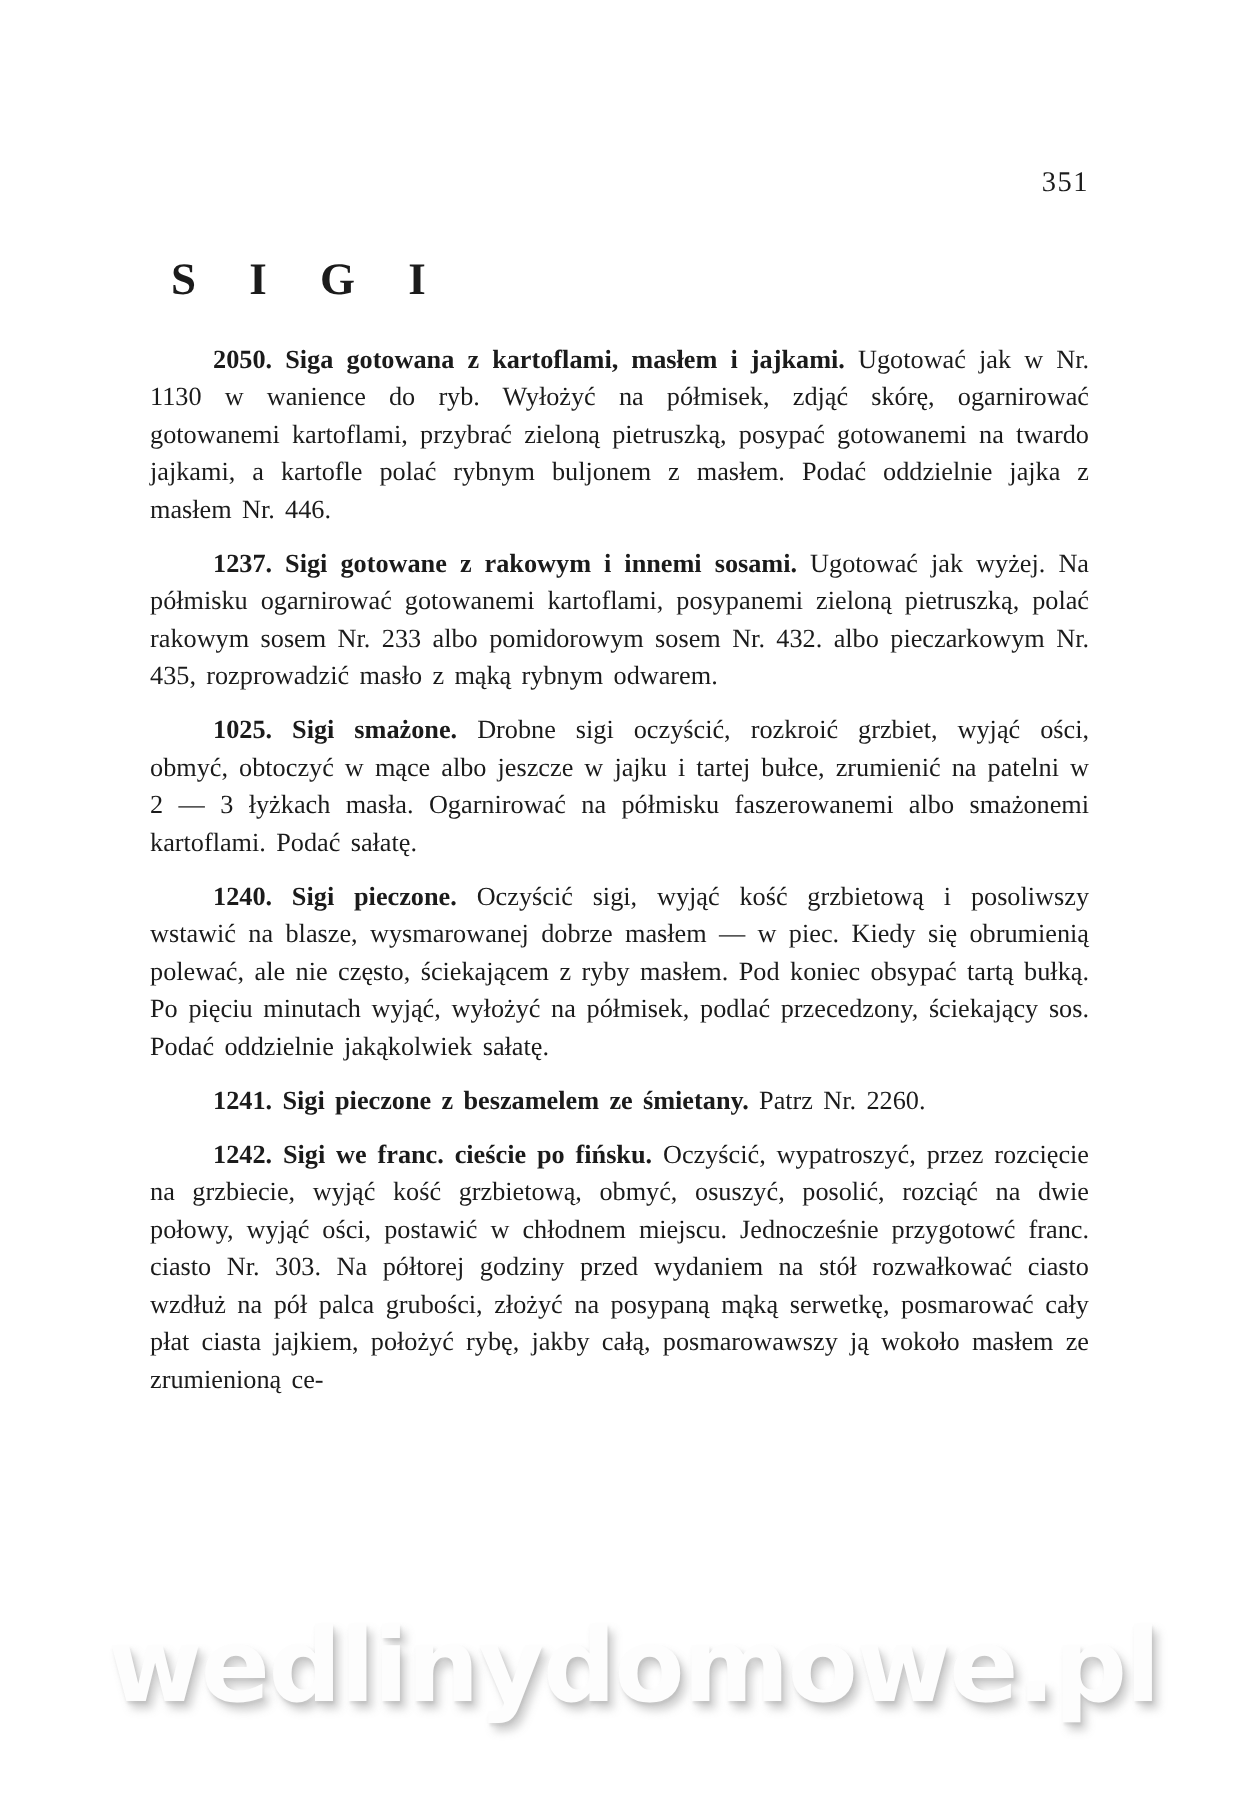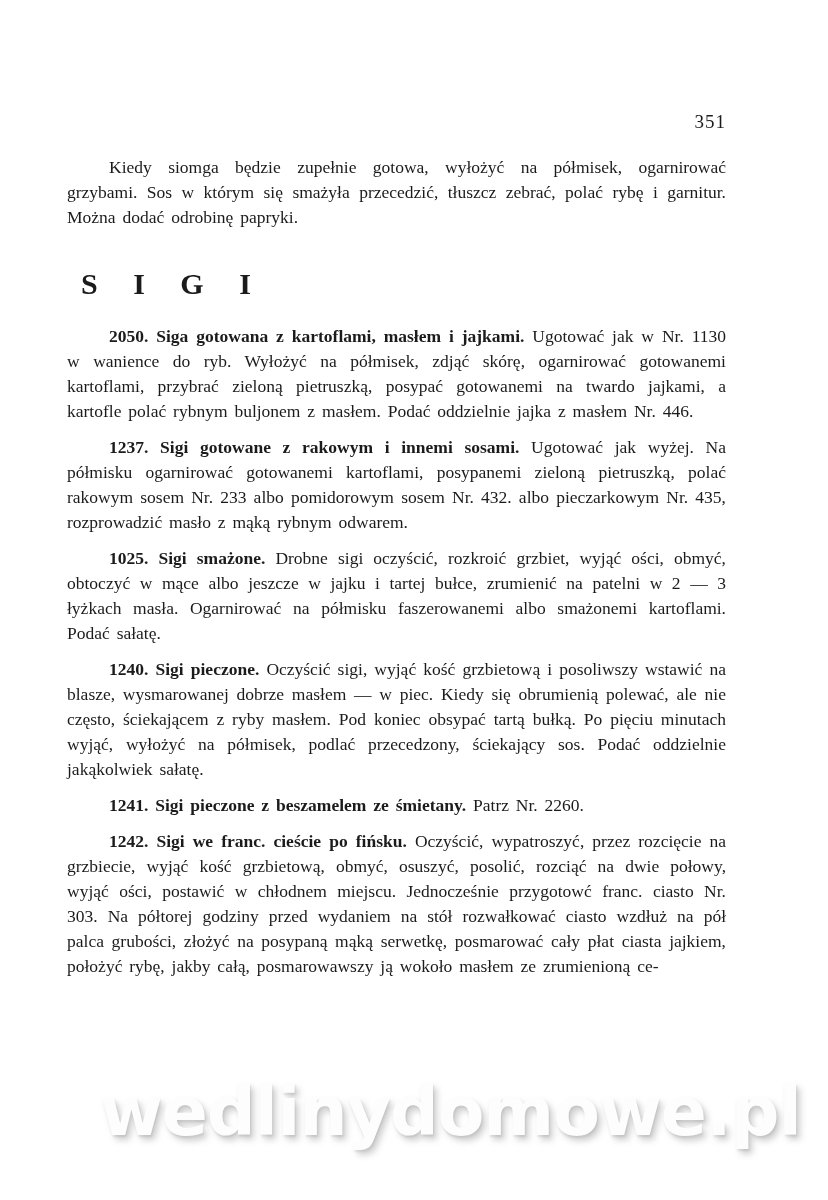--- a/index.html
+++ b/index.html
@@ -13,20 +13,21 @@
     position: relative;
     overflow: hidden;
     font-family: "Liberation Serif", serif;
     color: #1b1b1b;
   }
   .page {
     position: absolute;
     inset: 0;
     padding: 110px 102px 0 67px;
     box-sizing: border-box;
+    margin-left: 33px;
   }
   .page-number {
     text-align: right;
     font-size: 19px;
     line-height: 23px;
     margin-bottom: 22px;
     letter-spacing: 1px;
   }
   .body-para {
     font-size: 17.5px;
@@ -43,39 +44,38 @@
     letter-spacing: 14px;
     margin: 36px 0 22px 14px;
     line-height: 36px;
   }
   .recipe-title {
     font-weight: bold;
   }
   .watermark {
     position: absolute;
     top: 1072px;
-    left: 100px;
+    left: 72px;
     font-family: "DejaVu Sans", sans-serif;
     font-weight: bold;
     font-size: 68px;
     letter-spacing: -1px;
     color: #fdfdfd;
     text-shadow: 4px 5px 6px rgba(120,120,120,0.35), 1px 2px 2px rgba(160,160,160,0.25);
     white-space: nowrap;
     user-select: none;
   }
 </style>
 </head>
 <body>
 
 <div class="page">
 
   <div class="page-number">351</div>
 
-  <p class="body-para">Kiedy siomga będzie zupełnie gotowa, wyłożyć na półmisek, ogarnirować grzybami. Sos w którym się smażyła przecedzić, tłuszcz zebrać, polać rybę i garnitur. Można dodać odrobinę papryki.</p>
 
   <div class="section-heading">S I G I</div>
 
   <p class="body-para"><span class="recipe-title">2050. Siga gotowana z kartoflami, masłem i jajkami.</span> <span>Ugotować jak w Nr. 1130 w wanience do ryb. Wyłożyć na półmisek, zdjąć skórę, ogarnirować gotowanemi kartoflami, przybrać zieloną pietruszką, posypać gotowanemi na twardo jajkami, a kartofle polać rybnym buljonem z masłem. Podać oddzielnie jajka z masłem Nr. 446.</span></p>
 
   <p class="body-para"><span class="recipe-title">1237. Sigi gotowane z rakowym i innemi sosami.</span> <span>Ugotować jak wyżej. Na półmisku ogarnirować gotowanemi kartoflami, posypanemi zieloną pietruszką, polać rakowym sosem Nr. 233 albo pomidorowym sosem Nr. 432. albo pieczarkowym Nr. 435, rozprowadzić masło z mąką rybnym odwarem.</span></p>
 
 
   <p class="body-para"><span class="recipe-title">1025. Sigi smażone.</span> <span>Drobne sigi oczyścić, rozkroić grzbiet, wyjąć ości, obmyć, obtoczyć w mące albo jeszcze w jajku i tartej bułce, zrumienić na patelni w 2 — 3 łyżkach masła. Ogarnirować na półmisku faszerowanemi albo smażonemi kartoflami. Podać sałatę.</span></p>
 

